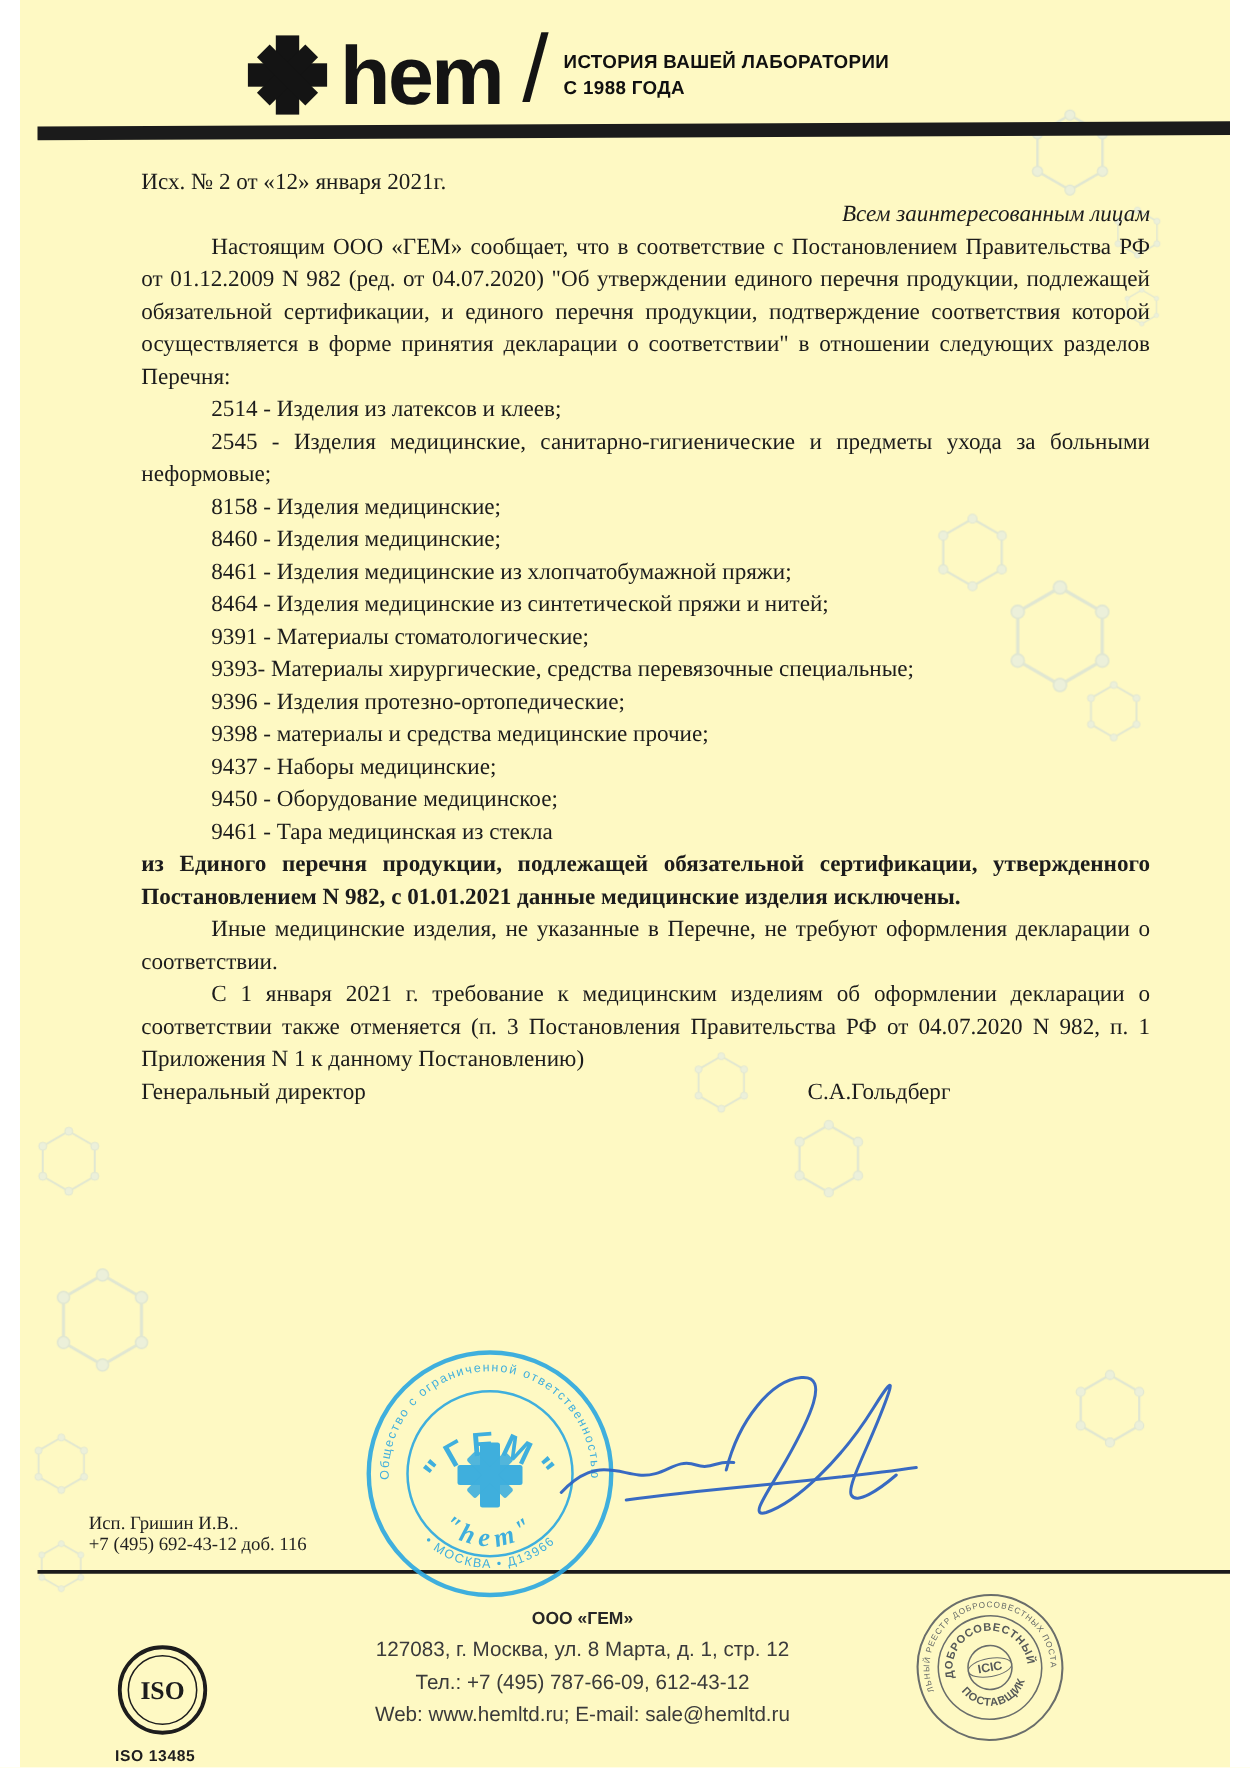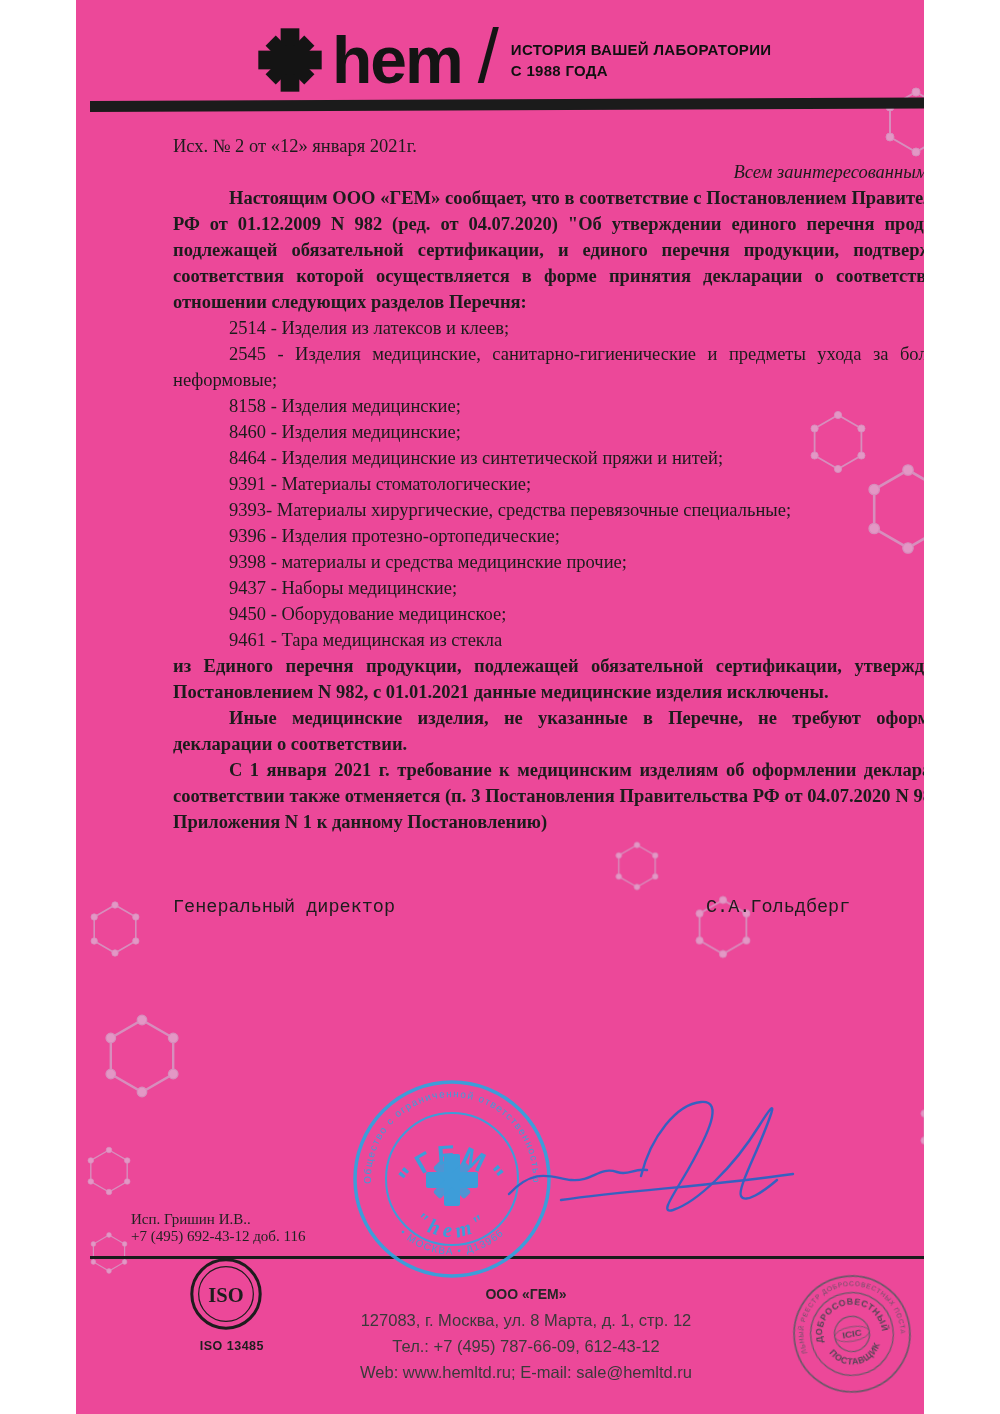--- a/index.html
+++ b/index.html
@@ -1,21 +1,21 @@
 <!DOCTYPE html>
 <html><head>
 <meta charset="utf-8">
 <style>
   * { box-sizing: border-box; margin: 0; padding: 0; }
   html,body { background:#ffffff; }
   .page {
     position: relative;
-    width: 848px; height: 1414px;
+    width: 968px; height: 1414px;
     margin: 0 auto;
-    background: #ec4899;
+    background: #fef9c3;
     overflow: hidden;
     font-family: "Liberation Serif", serif;
     color: #1c1c1c;
   }
   
   .decor { position:absolute; left:0; top:0; z-index:0; }
   
   .header { position:absolute; top:16px; left:178px; z-index:2; display:flex; align-items:center; }
   .logo-icon { width:72px; height:72px; flex:0 0 auto; }
   .logo-text {
@@ -28,42 +28,42 @@
     font-size:76px; font-weight:normal; color:#141414;
     margin:0 12px 0 16px; transform:translateY(-4px);
   }
   .tagline { font-family:"Liberation Sans", sans-serif; font-weight:bold; font-size:15px; line-height:1.4; color:#101010; letter-spacing:0.3px; }
   .top-rule { position:absolute; top:99px; left:14px; width:972px; height:11px; background:#1b1b1b; transform:rotate(-0.25deg); z-index:2; }
   
   .content { position:absolute; top:133px; left:97px; width:807px; z-index:2; font-size:18.5px; line-height:26px; }
   .content p { margin:0; }
   .ref { margin-bottom:2px; }
   .addressee { text-align:right; margin-top:24px;font-style:italic; }
-  .para { text-align:justify;font-weight:bold; }
+  .para { text-align:justify; }
   .indent { text-indent:56px; }
   .intro { margin-top:16px; }
   .item { text-indent:56px; margin-top:11px; text-align:justify; }
   .bold-para { font-weight:bold; margin-top:20px; text-align:justify; }
   .p2 { margin-top:16px; }
   .p3 { margin-top:16px; }
-  .sig-row { position:relative; margin-top:60px; height:30px; font-size:18.5px;font-family:Liberation Mono, monospace; }
+  .sig-row { position:relative; height:30px; font-size:18.5px; }
   .sig-name { position:absolute; left:533px; top:0; white-space:nowrap; }
   .executor { position:absolute; left:55px; top:1211px; z-index:2; font-size:15px; line-height:17px; color:#222; }
   
   .stamp-svg { position:absolute; left:250px; top:1053px; width:252px; height:252px; z-index:3; opacity:0.9; }
   .stamp-ring-text { font-family:"Liberation Sans", sans-serif; font-size:10px; letter-spacing:1.4px; }
   .stamp-gem-text { font-family:"Liberation Sans", sans-serif; font-size:27px; font-weight:bold; letter-spacing:3px; }
   .stamp-hem-text { font-family:"Liberation Serif", serif; font-style:italic; font-size:21px; font-weight:bold; letter-spacing:5px; }
   .signature-svg { position:absolute; left:425px; top:1092px; width:300px; height:145px; z-index:4; }
   
   .bottom-rule { position:absolute; top:1256px; left:14px; width:972px; height:3px; background:#1b1b1b; z-index:2; }
   .footer-center { position:absolute; left:180px; top:1281px; width:540px; text-align:center; z-index:2;
     font-family:"Liberation Sans", sans-serif; color:#3a3a3a; font-size:16.5px; line-height:26px; }
   .footer-company { font-weight:bold; font-size:14px; color:#262626; }
-  .iso-wrap { position:absolute; left:76px; top:1256px; width:112px; text-align:right; z-index:2; }
+  .iso-wrap { position:absolute; left:76px; top:1314px; width:112px; text-align:left; z-index:2; }
   .iso-svg { width:76px; height:76px; }
   .iso-caption { font-family:"Liberation Sans", sans-serif; font-weight:bold; font-size:12.5px; color:#1d1d1d; margin-top:3px; letter-spacing:0.5px; }
   .badge-svg { position:absolute; left:714px; top:1272px; width:124px; height:124px; z-index:2; transform:rotate(-10deg); opacity:0.88; }
   .badge-ring-text { font-family:"Liberation Sans", sans-serif; font-size:6.4px; letter-spacing:0.8px; }
   .badge-main-text { font-family:"Liberation Sans", sans-serif; font-size:8.6px; font-weight:bold; letter-spacing:0.6px; }
   .badge-center-text { font-family:"Liberation Sans", sans-serif; font-size:9.5px; font-weight:bold; }
 </style>
 </head>
 <body>
 
@@ -120,20 +120,21 @@
 
   <div class="content">
     <p class="ref">Исх. № 2 от «12» января 2021г.</p>
     <p class="addressee">Всем заинтересованным лицам</p>
     <p class="para indent intro">Настоящим ООО «ГЕМ» сообщает, что в соответствие с Постановлением Правительства РФ от 01.12.2009 N 982 (ред. от 04.07.2020) "Об утверждении единого перечня продукции, подлежащей обязательной сертификации, и единого перечня продукции, подтверждение соответствия которой осуществляется в форме принятия декларации о соответствии" в отношении следующих разделов Перечня:</p>
 
     <p class="item">2514 - Изделия из латексов и клеев;</p>
     <p class="item">2545 - Изделия медицинские, санитарно-гигиенические и предметы ухода за больными неформовые;</p>
     <p class="item">8158 - Изделия медицинские;</p>
     <p class="item">8460 - Изделия медицинские;</p>
+    <p class="item">8461 - Изделия медицинские из хлопчатобумажной пряжи;</p>
     <p class="item">8464 - Изделия медицинские из синтетической пряжи и нитей;</p>
     <p class="item">9391 - Материалы стоматологические;</p>
     <p class="item">9393- Материалы хирургические, средства перевязочные специальные;</p>
     <p class="item">9396 - Изделия протезно-ортопедические;</p>
     <p class="item">9398 - материалы и средства медицинские прочие;</p>
     <p class="item">9437 - Наборы медицинские;</p>
     <p class="item">9450 - Оборудование медицинское;</p>
     <p class="item">9461 - Тара медицинская из стекла</p>
 
     <p class="bold-para">из Единого перечня продукции, подлежащей обязательной сертификации, утвержденного Постановлением N 982, с 01.01.2021 данные медицинские изделия исключены.</p>

